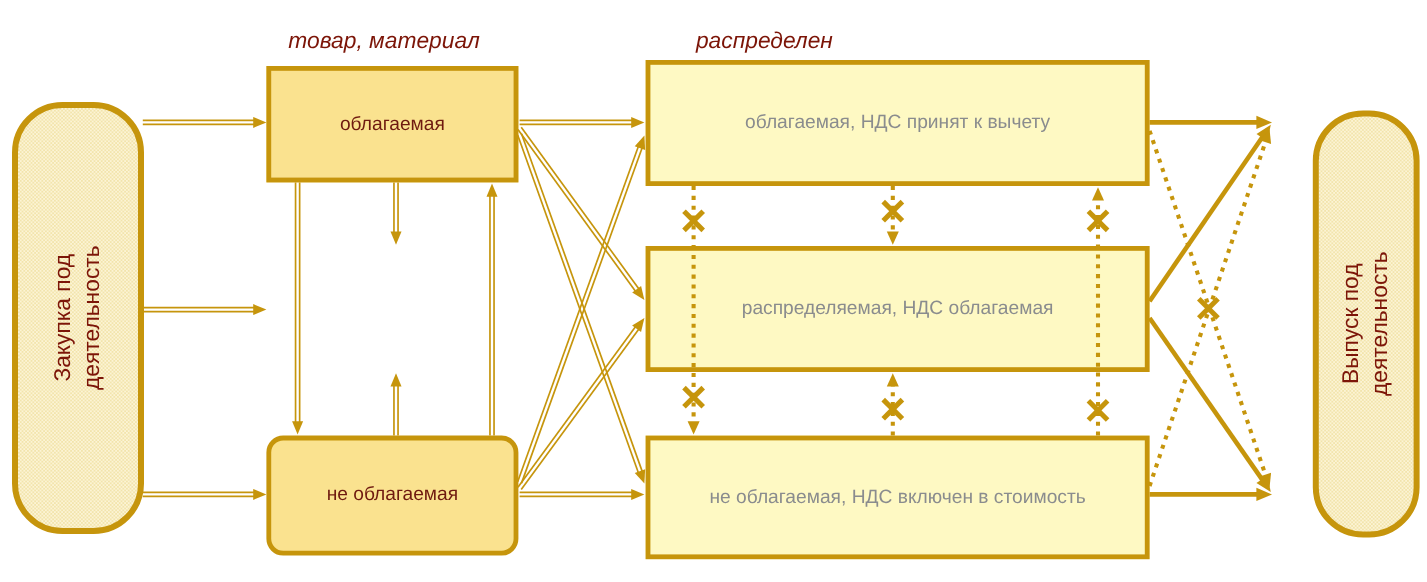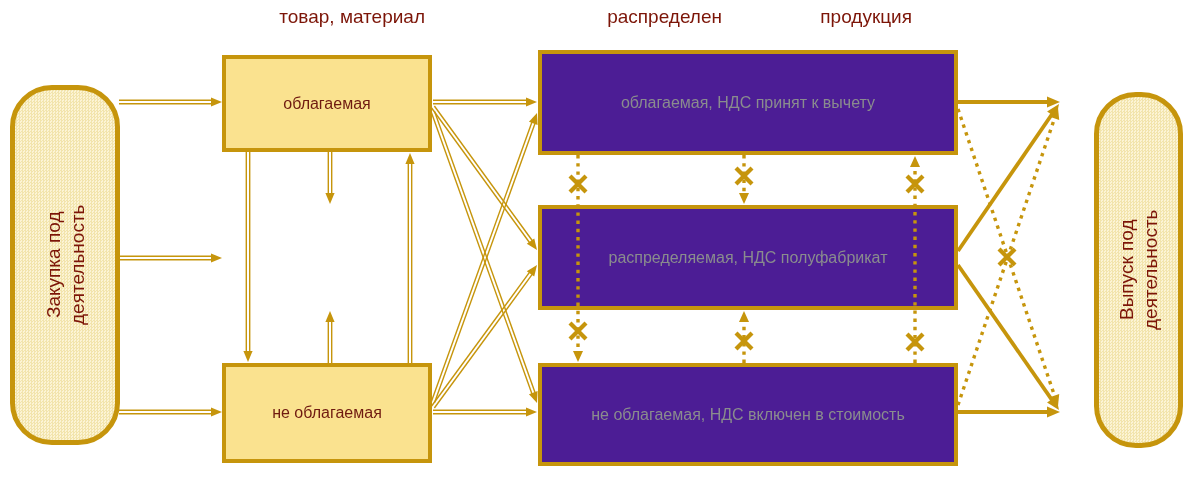--- a/index.html
+++ b/index.html
@@ -1,61 +1,60 @@
 <!DOCTYPE html>
 <html><head>
 <meta charset="utf-8">
 <style>
   html,body{margin:0;padding:0;background:#fff;}
   .canvas{position:relative;width:1189px;height:485px;background:#ffffff;
           font-family:"Liberation Sans",sans-serif;overflow:hidden;}
-  .hdr{position:absolute;top:6px;text-align:right;font-size:19px;color:#7C1508;z-index:1;}
+  .hdr{position:absolute;top:24px;text-align:center;font-size:19px;color:#7C1508;z-index:1;font-style:italic;}
   .node{position:absolute;box-sizing:border-box;display:flex;align-items:center;
         justify-content:center;text-align:center;z-index:1;}
   .material{left:222px;width:210px;background:#FAE28F;border:4px solid #C6950C;
             color:#6F1A10;font-size:16px;}
-  .product{left:538px;width:420px;background:#4c1d95;border:4px solid #C6950C;
+  .product{left:538px;width:420px;background:#fef9c3;border:4px solid #C6950C;
            color:#8A8C8E;font-size:16px;}
   .terminal{position:absolute;box-sizing:border-box;border:5px solid #C6950C;border-radius:42px;
             background-color:#FCF4D5;
             background-image:conic-gradient(#F2E4AC 25%,transparent 0 50%,#F2E4AC 0 75%,transparent 0);
             background-size:3px 3px;
             display:flex;align-items:center;justify-content:center;z-index:1;}
   .vtext{transform:rotate(-90deg);white-space:nowrap;text-align:center;
          font-size:19px;line-height:1.25;color:#7C1508;}
   .overlay{position:absolute;left:0;top:0;z-index:2;pointer-events:none;}
 </style>
 </head>
 <body>
 
 <div class="canvas">
 
   <div class="hdr" style="left:215px;width:210px;">товар, материал</div>
   <div class="hdr" style="left:552px;width:170px;">распределен</div>
-  <div class="hdr" style="left:762px;width:150px;">продукция</div>
 
   <div class="terminal" style="left:10px;top:85px;width:110px;height:360px;">
     <div class="vtext">
       <div>Закупка под</div>
       <div>деятельность</div>
     </div>
   </div>
 
   <div class="terminal" style="left:1094px;top:92px;width:89px;height:356px;">
     <div class="vtext">
       <div>Выпуск под</div>
       <div>деятельность</div>
     </div>
   </div>
 
   <div class="node material" style="top:55px;height:97px;">облагаемая</div>
-  <div class="node material" style="top:363px;height:100px;">не облагаемая</div>
+  <div class="node material" style="top:363px;height:100px;border-radius:14px;">не облагаемая</div>
 
   <div class="node product" style="top:50px;height:105px;">облагаемая, НДС принят к вычету</div>
-  <div class="node product" style="top:205px;height:105px;">распределяемая, НДС полуфабрикат</div>
+  <div class="node product" style="top:205px;height:105px;">распределяемая, НДС облагаемая</div>
   <div class="node product" style="top:363px;height:103px;text-align:right;">не облагаемая, НДС включен в стоимость</div>
 
   <svg id="connector-svg" class="overlay" width="1189" height="485" viewBox="0 0 1189 485" xmlns="http://www.w3.org/2000/svg">
       <line x1="119" y1="103.7" x2="214" y2="103.7" stroke="#C6950C" stroke-width="1.4"></line>
       <line x1="119" y1="100.3" x2="214" y2="100.3" stroke="#C6950C" stroke-width="1.4"></line>
       <polygon points="222,102 211,106.6 211,97.4" fill="#C6950C"></polygon>
       <line x1="119" y1="259.7" x2="214" y2="259.7" stroke="#C6950C" stroke-width="1.4"></line>
       <line x1="119" y1="256.3" x2="214" y2="256.3" stroke="#C6950C" stroke-width="1.4"></line>
       <polygon points="222,258 211,262.6 211,253.4" fill="#C6950C"></polygon>
       <line x1="119" y1="413.7" x2="214" y2="413.7" stroke="#C6950C" stroke-width="1.4"></line>

